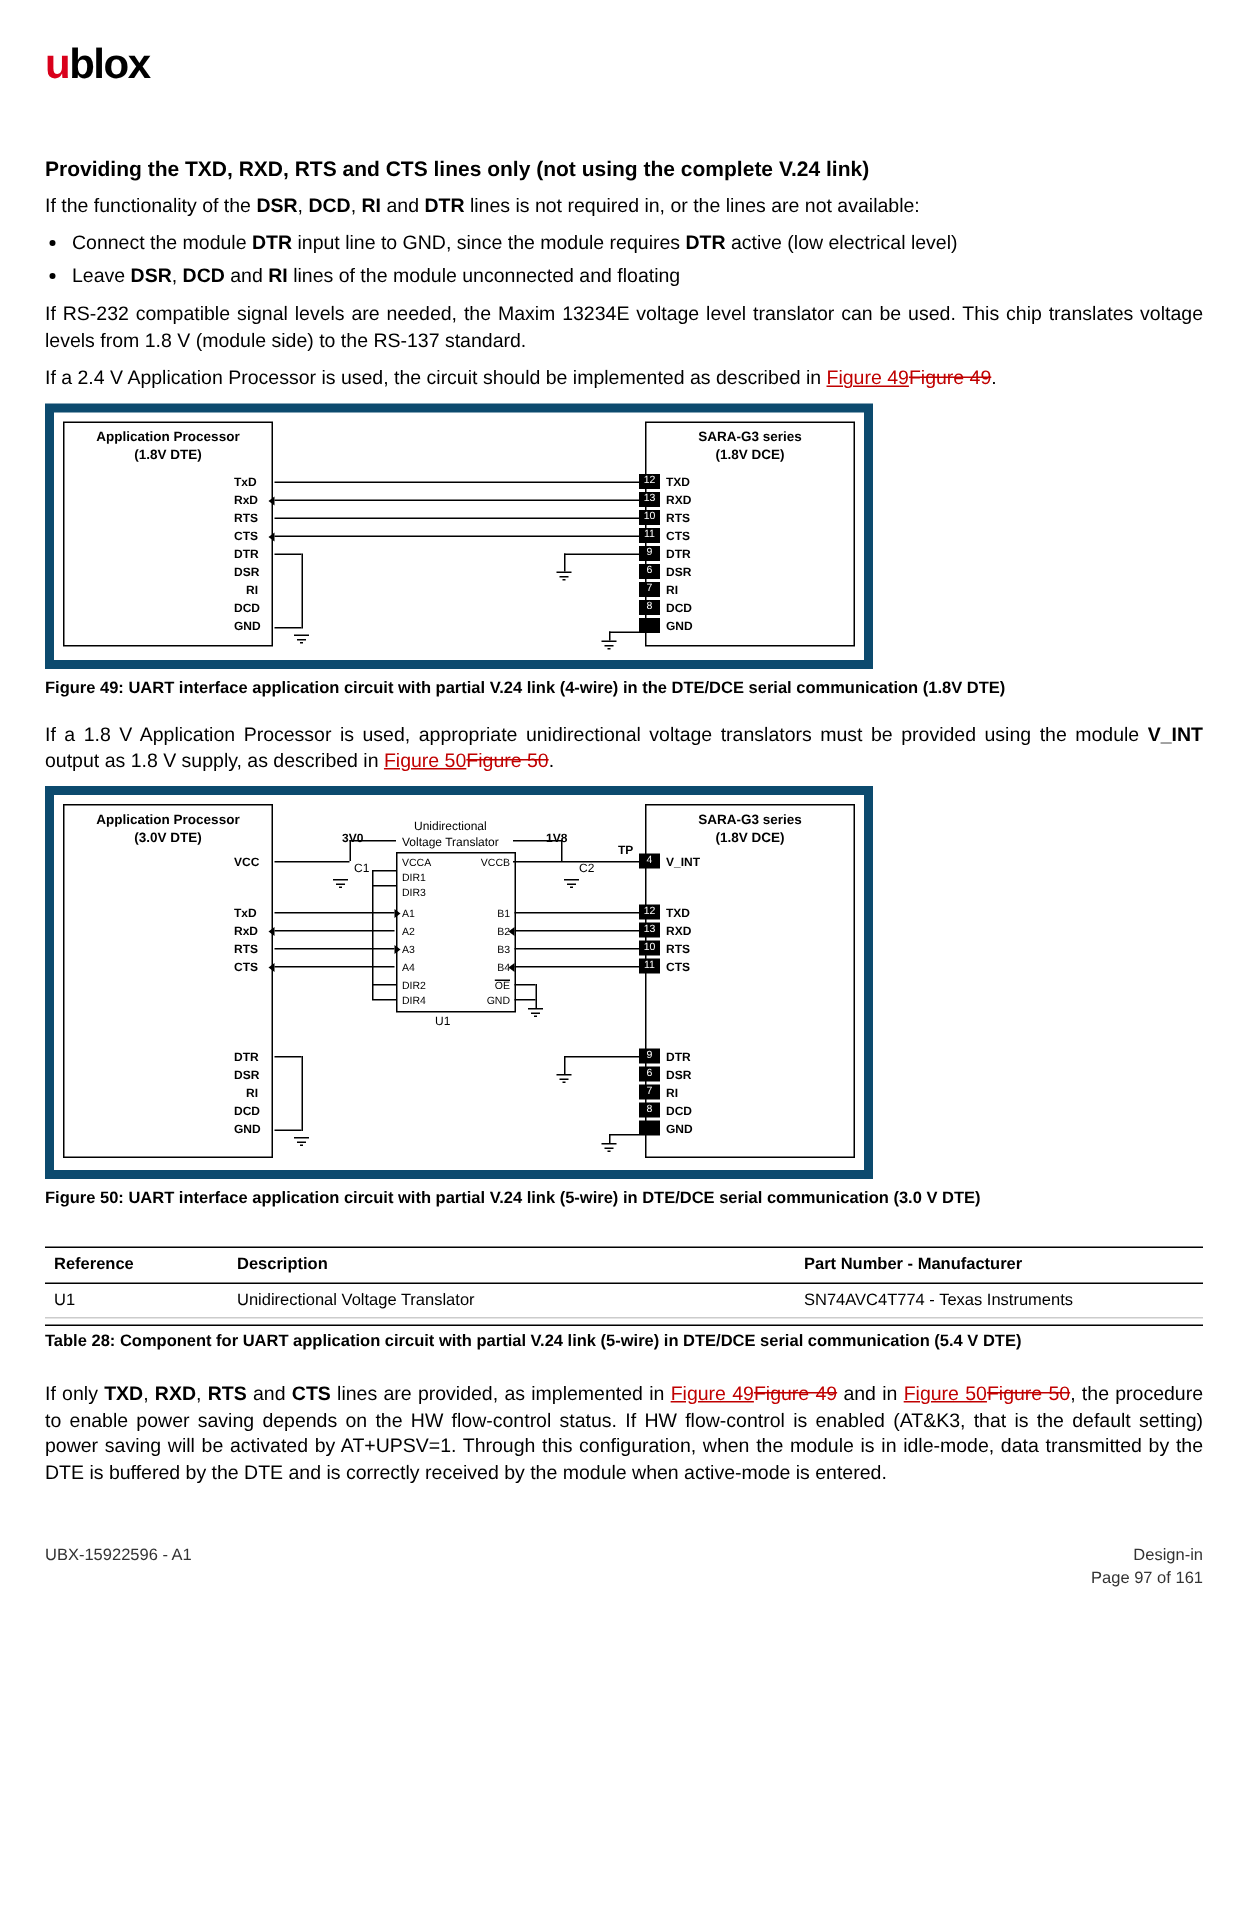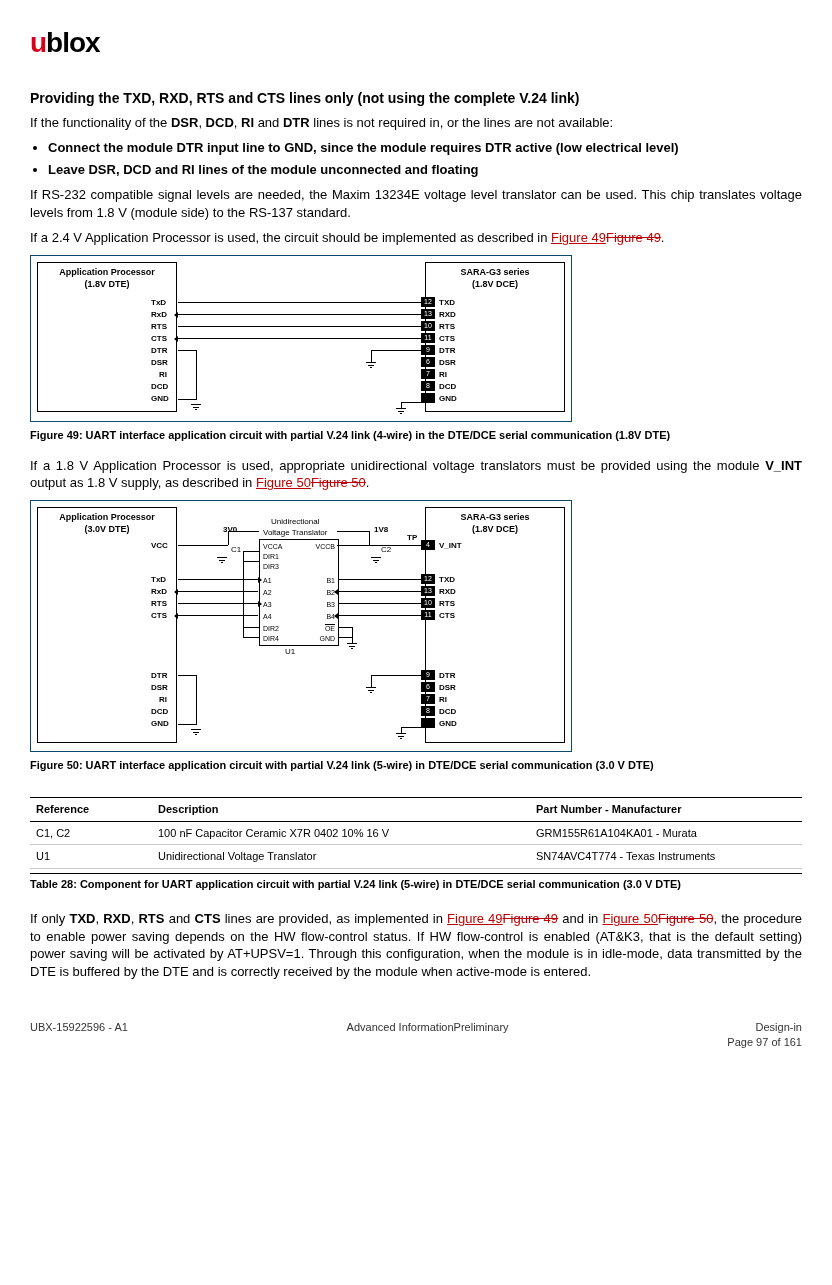--- a/index.html
+++ b/index.html
@@ -9,50 +9,50 @@
     margin: 0;
     padding: 24px 30px;
     width: 832px;
     box-sizing: border-box;
     line-height: 1.35;
   }
   .header-row {
     display: flex;
     justify-content: space-between;
     align-items: flex-start;
-    margin-bottom: 27px;
+    margin-bottom: 41px;
   }
   .logo {
     font-size: 28px;
     font-weight: bold;
     color: #000;
     letter-spacing: -1px;
   }
   .logo .red { color: #d9001b; }
   .doc-title {
     font-size: 14px;
     color: #333;
   }
   h3.section {
     font-size: 14px;
     font-weight: bold;
     margin: 10px 0 6px 0;
   }
   p { margin: 4px 0 8px 0; text-align: justify; }
-  ul.bullets { margin: 4px 0 8px 18px; padding: 0; font-weight: bold; }
+  ul.bullets { margin: 4px 0 8px 18px; padding: 0; }
   ul.bullets li { margin-bottom: 4px; }
   .figlink { color: #c00000; text-decoration: underline; }
   .figlink-strike { color: #c00000; text-decoration: line-through; }
   .diagram-box {
     margin: 8px 0 4px 0;
     display: flex;
     justify-content: flex-start;
   }
   .diagram {
-    border: 1px solid #0c4a6e;
+    border: 6px solid #0c4a6e;
     position: relative;
   }
   .d1 { width: 540px; height: 165px; }
   .d2 { width: 540px; height: 250px; }
   .block {
     position: absolute;
     border: 1px solid #000;
     background: #fff;
     font-size: 9px;
     font-weight: bold;
@@ -264,21 +264,21 @@
       <div style="position:absolute; left:3px; top:72px;">A4</div>
       <div style="position:absolute; right:3px; top:72px;">B4</div>
       <div style="position:absolute; left:3px; top:84px;">DIR2</div>
       <div style="position:absolute; right:3px; top:84px; text-decoration:overline;">OE</div>
       <div style="position:absolute; left:3px; top:94px;">DIR4</div>
       <div style="position:absolute; right:3px; top:94px;">GND</div>
     </div>
     <div class="lbl" style="left:254px; top:146px; font-weight:normal;">U1</div>
 
     <div class="lbl" style="left:192px; top:24px;">3V0</div>
-    <div class="lbl" style="left:343px; top:24px;">1V8</div>
+    <div class="lbl" style="left:328px; top:24px;">1V8</div>
     <div class="lbl" style="left:376px; top:32px;">TP</div>
     <div class="lbl" style="left:200px; top:44px; font-weight:normal;">C1</div>
     <div class="lbl" style="left:350px; top:44px; font-weight:normal;">C2</div>
 
     <div class="lbl" style="left:120px; top:40px;">VCC</div>
     <div class="lbl" style="left:120px; top:74px;">TxD</div>
     <div class="lbl" style="left:120px; top:86px;">RxD</div>
     <div class="lbl" style="left:120px; top:98px;">RTS</div>
     <div class="lbl" style="left:120px; top:110px;">CTS</div>
 
@@ -358,37 +358,31 @@
 <table class="components">
   <thead>
     <tr>
       <th style="width:110px;">Reference</th>
       <th>Description</th>
       <th style="width:260px;">Part Number - Manufacturer</th>
     </tr>
   </thead>
   <tbody>
     <tr>
-      <td>C1, C2</td>
-      <td>100 nF Capacitor Ceramic X7R 0402 10% 16 V</td>
-      <td>GRM155R61A104KA01 - Murata</td>
-    </tr>
-    <tr>
       <td>U1</td>
       <td>Unidirectional Voltage Translator</td>
       <td>SN74AVC4T774 - Texas Instruments</td>
     </tr>
   </tbody>
 </table>
-<div class="table-caption">Table 28: Component for UART application circuit with partial V.24 link (5-wire) in DTE/DCE serial communication (3.0 V DTE)</div>
+<div class="table-caption">Table 28: Component for UART application circuit with partial V.24 link (5-wire) in DTE/DCE serial communication (5.4 V DTE)</div>
 
 <p>
   <span>If only </span><b>TXD</b><span>, </span><b>RXD</b><span>, </span><b>RTS</b><span> and </span><b>CTS</b><span> lines are provided, as implemented in </span><span class="figlink">Figure 49</span><span class="figlink-strike">Figure 49</span><span> and in </span><span class="figlink">Figure 50</span><span class="figlink-strike">Figure 50</span><span>, the procedure to enable power saving depends on the HW flow-control status. If HW flow-control is enabled (AT&amp;K3, that is the default setting) power saving will be activated by AT+UPSV=1. Through this configuration, when the module is in idle-mode, data transmitted by the DTE is buffered by the DTE and is correctly received by the module when active-mode is entered.</span>
 </p>
 
 <div class="footer">
   <div>UBX-15922596 - A1</div>
-  <div>Advanced InformationPreliminary</div>
   <div class="right">
     <div>Design-in</div>
     <div>Page 97 of 161</div>
   </div>
 </div>
 
 </body></html>

